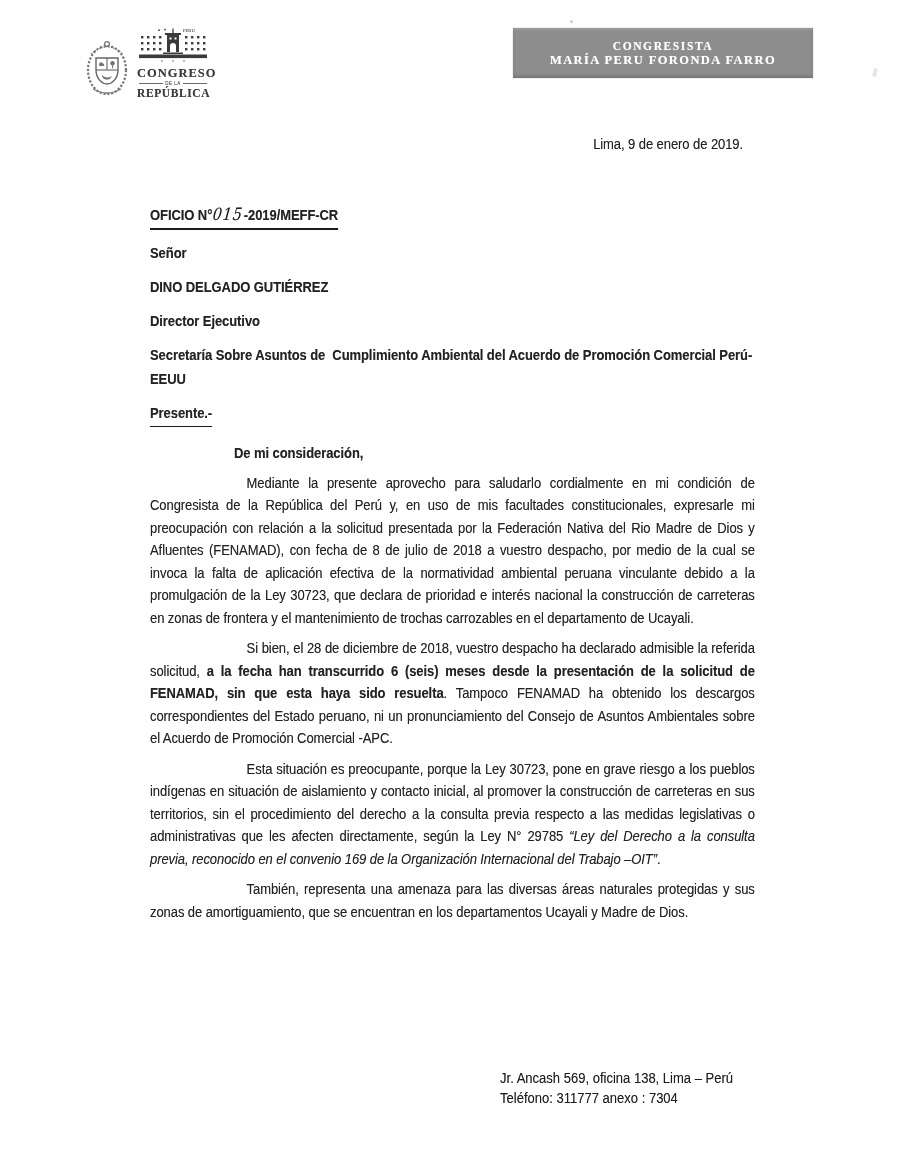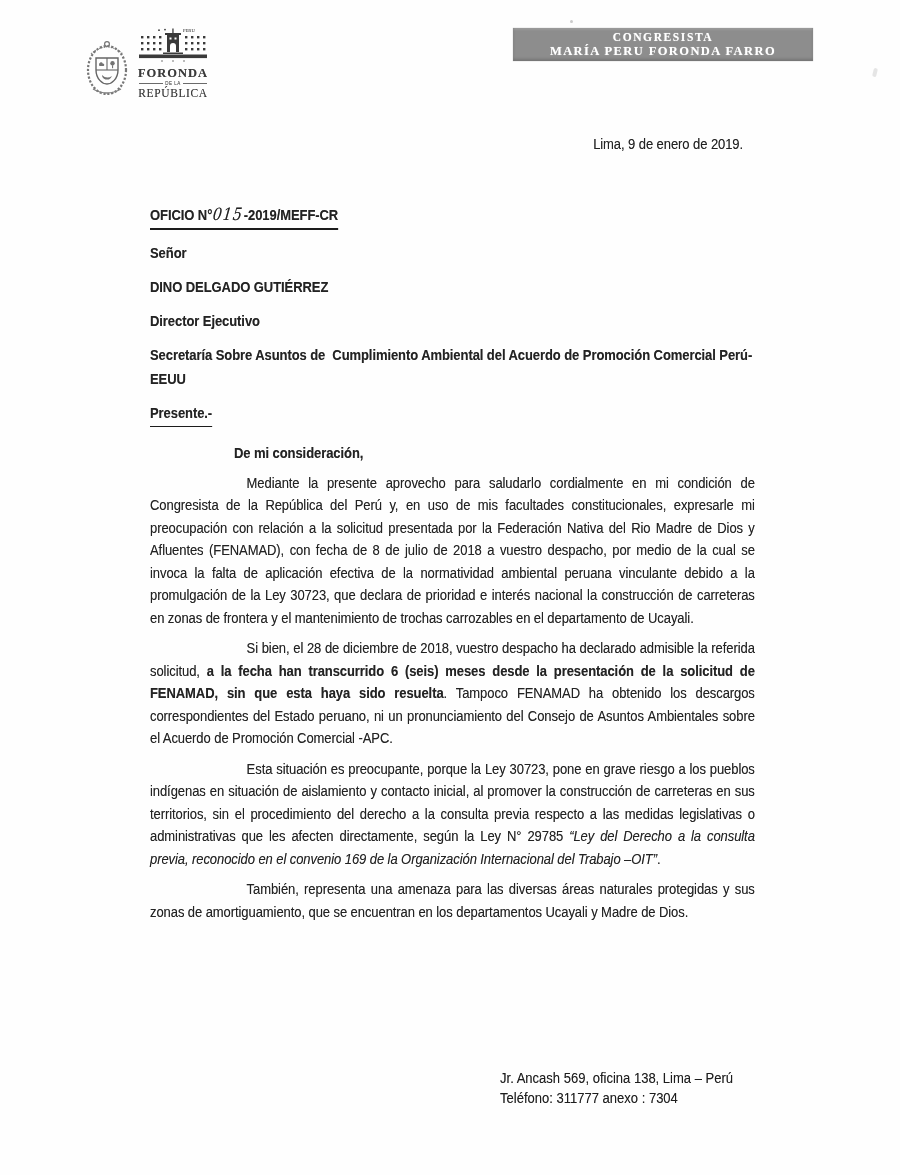--- a/index.html
+++ b/index.html
@@ -13,25 +13,25 @@
 
   
   .logo-block { position:absolute; left:85px; top:28px; width:125px; height:74px; }
   .coat { position:absolute; left:0; top:8px; width:44px; height:62px; opacity:.82; }
   .congress { position:absolute; left:52px; top:0; width:72px; text-align:center; color:#3a3a3a; }
   .congress svg { display:block; margin:0 auto; }
   .congress .t1 { font-family:"Liberation Serif", serif; font-weight:bold; font-size:12.5px; letter-spacing:1px; line-height:14px; margin-top:2px; white-space:nowrap; }
   .congress .mid { display:flex; align-items:center; gap:2px; margin:1px 2px; }
   .congress .mid .rule { flex:1; height:1px; background:#6a6a6a; }
   .congress .mid .dela { font-size:4.5px; letter-spacing:.5px; color:#555; white-space:nowrap; }
-  .congress .t2 { font-family:"Liberation Serif", serif; font-weight:normal; font-size:11.5px; letter-spacing:.6px; line-height:13px; white-space:nowrap; }
+  .congress .t2 { font-family:"Liberation Serif", serif; font-weight:bold; font-size:11.5px; letter-spacing:.6px; line-height:13px; white-space:nowrap; }
 
   
   .badge {
-    position:absolute; left:513px; top:28px; width:300px; height:33px;
+    position:absolute; left:513px; top:28px; width:300px; height:50px;
     background:#8d8d8d;
     box-shadow:inset 0 -2px 3px rgba(0,0,0,.18), inset 0 2px 2px rgba(255,255,255,.12), 0 0 1px rgba(0,0,0,.3);
     display:flex; flex-direction:column; align-items:center; justify-content:center;
     color:#fff; font-family:"Liberation Serif", serif; font-weight:bold;
     text-shadow:0 0 1px rgba(255,255,255,.55);
   }
   .badge .b1 { font-size:11.5px; letter-spacing:1.6px; line-height:14px; }
   .badge .b2 { font-size:12.5px; letter-spacing:1.4px; line-height:15px; }
 
   
@@ -124,21 +124,21 @@
           <rect x="0" y="26.5" width="68" height="3.6"></rect>
           <circle cx="23" cy="33" r="0.8" fill="#666"></circle>
             <circle cx="34" cy="33" r="0.8" fill="#666"></circle>
             <circle cx="45" cy="33" r="0.8" fill="#666"></circle>
         </g>
         <rect x="30.5" y="9.5" width="2" height="2" fill="#fff"></rect>
           <rect x="35.5" y="9.5" width="2" height="2" fill="#fff"></rect>
         <path d="M31,24 v-6 a3,3 0 0 1 6,0 v6 z" fill="#fff"></path>
         <text x="44" y="4.2" font-size="4.6" fill="#555" font-family="Liberation Serif, serif">PERU</text>
       </svg>
-      <div class="t1">FORONDA</div>
+      <div class="t1">CONGRESO</div>
       <div class="mid">
         <span class="rule"></span>
           <span class="dela">DE LA</span>
           <span class="rule"></span>
       </div>
       <div class="t2">REPÚBLICA</div>
     </div>
   </div>
 
   <div class="badge" style="background: rgb(141, 141, 141); color: rgb(255, 255, 255);">

